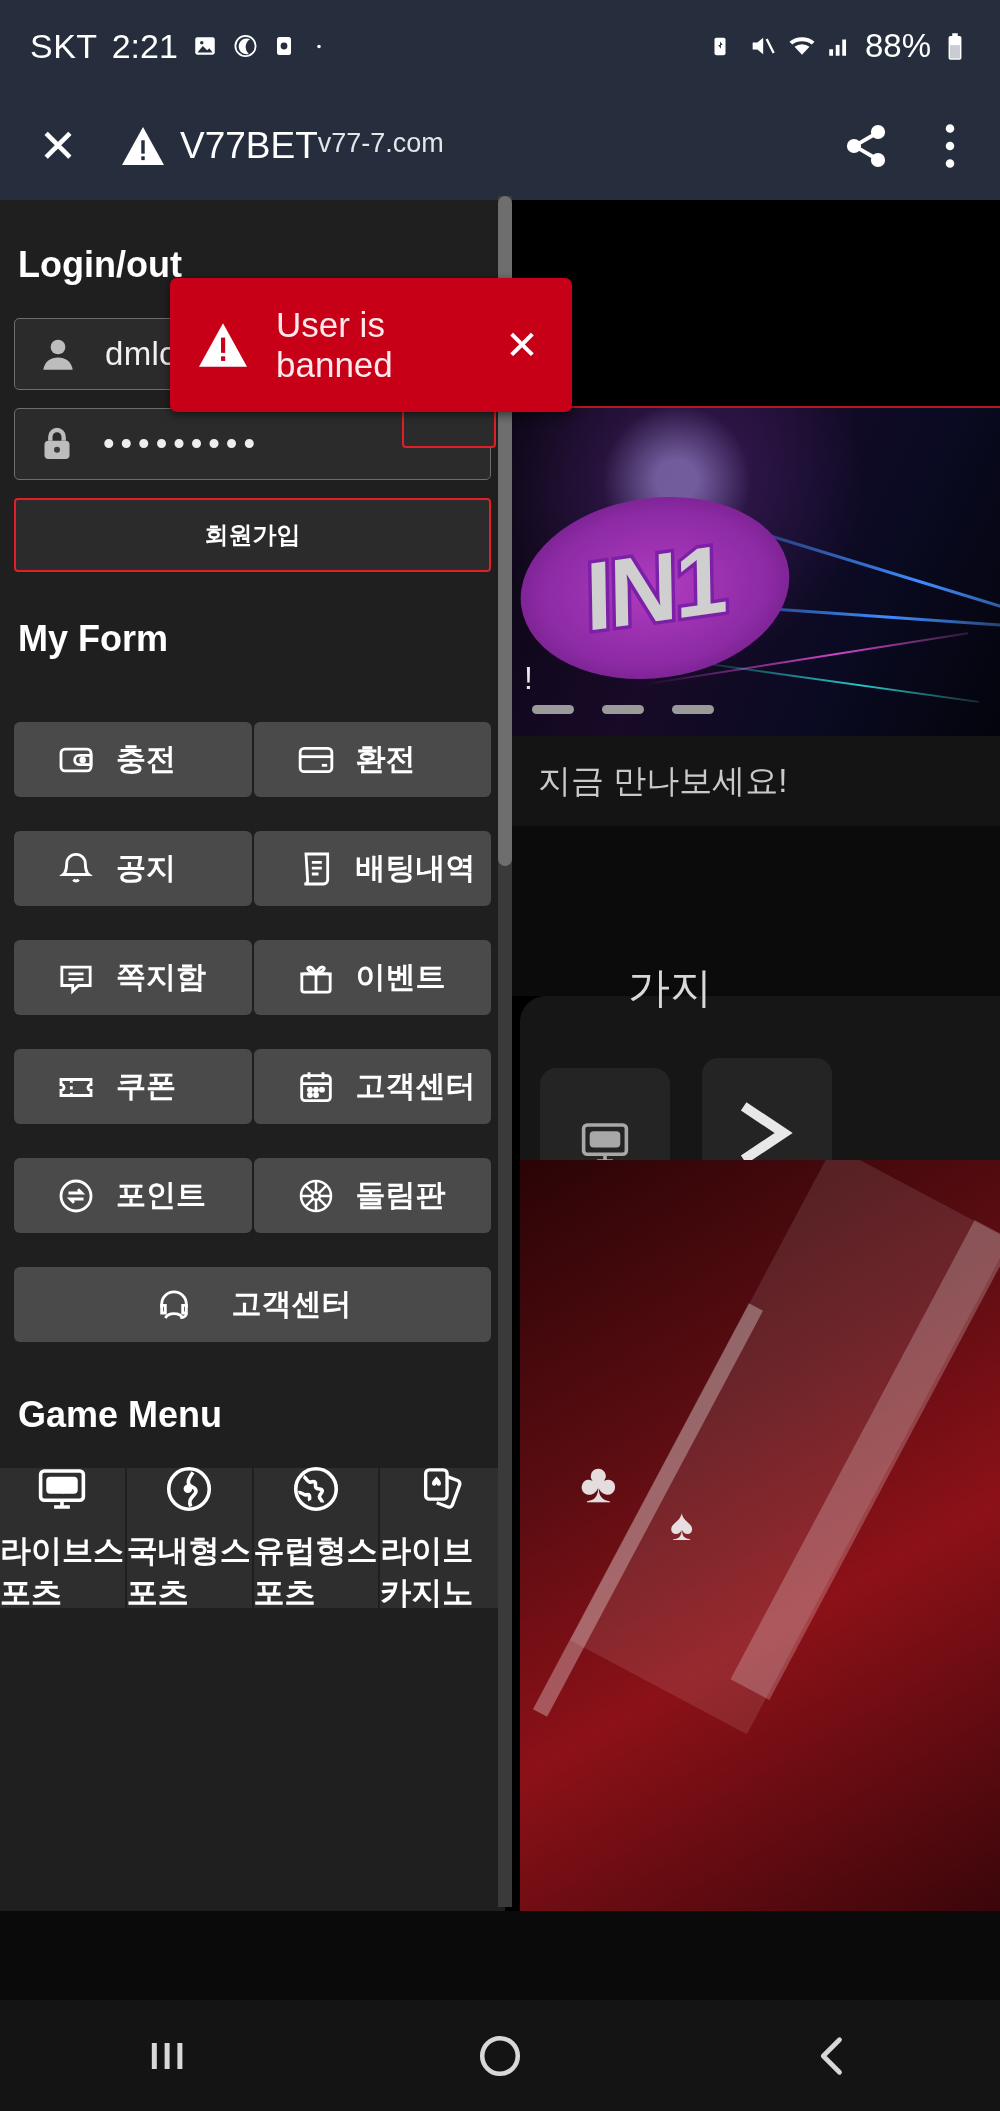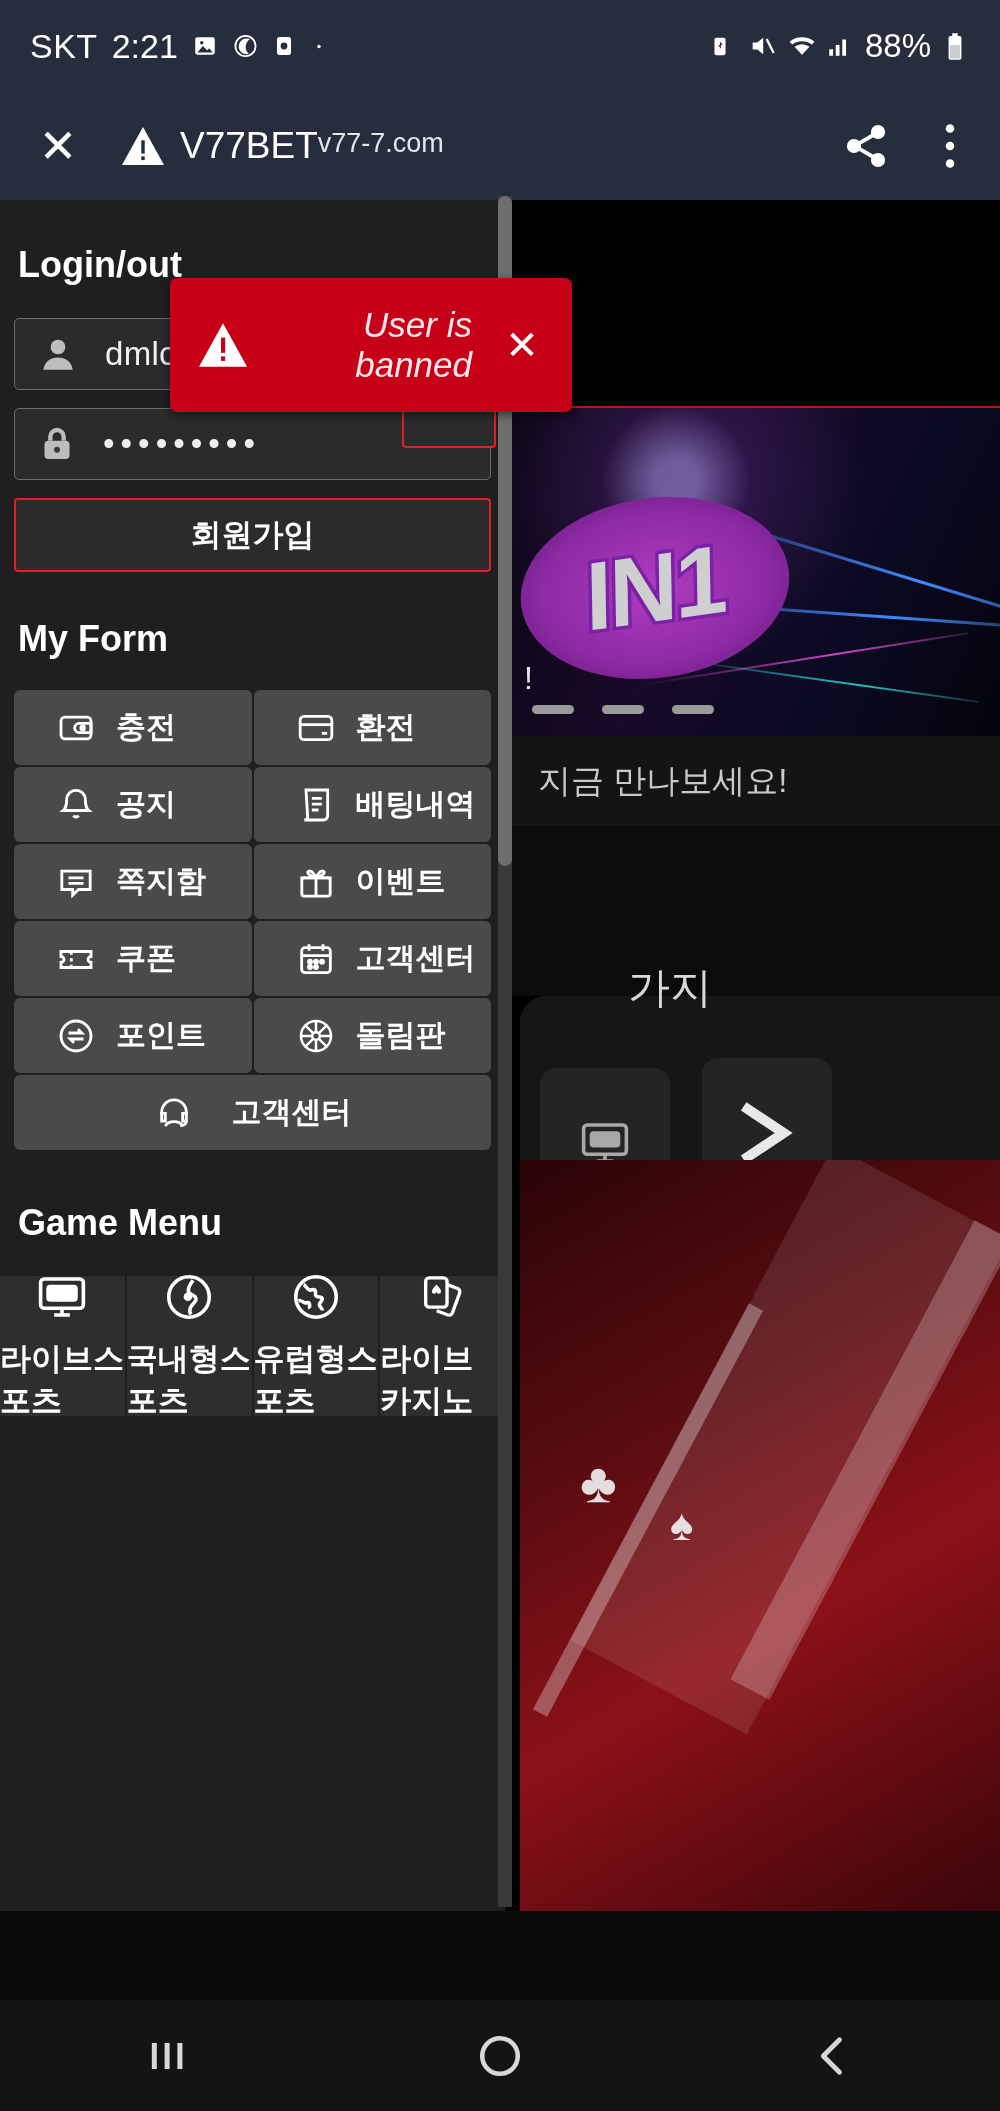--- a/index.html
+++ b/index.html
@@ -109,28 +109,28 @@
   .field .dots-pw { color: #eee; font-size: 33px; letter-spacing: 6px; }
   .loginbtn {
     position: absolute; top: 307px; left: 402px; width: 94px; height: 141px;
     border: 2px solid #e01f26; border-radius: 4px; background: #2b2b2b;
     display: flex; align-items: center; justify-content: center;
     color: #fff; font-size: 30px; font-weight: bold;
   }
   .signupbtn {
     margin: 18px 14px 0 14px; height: 74px; border: 2px solid #e01f26; border-radius: 4px;
     background: #2b2b2b; display: flex; align-items: center; justify-content: center;
-    color: #fff; font-size: 31px; font-weight: bold;
+    color: #fff; font-size: 24px; font-weight: bold;
   }
 
   .grid2 { display: grid; grid-template-columns: 1fr 1fr; gap: 2px; margin: 0 14px; }
   .gitem {
     height: 75px; background: #4a4a4a; border-radius: 6px;
     display: flex; align-items: center; gap: 20px; padding-left: 42px;
-    color: #fff; font-size: 30px; font-weight: bold;
+    color: #fff; font-size: 30px; font-weight: bold; margin-top: 32px;
   }
   .gitem.wide { grid-column: 1 / 3; justify-content: center; padding-left: 0; }
 
   .gmgrid { display: grid; grid-template-columns: 1fr 1fr 1fr 1fr; gap: 2px; margin: 0; }
   .gmitem {
     height: 140px; background: #2e2e2e;
     display: flex; flex-direction: column; align-items: center; justify-content: center; gap: 14px;
     color: #fff; font-size: 31px; font-weight: bold;
   }
 
@@ -140,21 +140,21 @@
     background: #141414; display: flex; align-items: center; justify-content: space-around;
     color: #d8d8d8;
   }
 
   
   .toast {
     position: absolute; top: 278px; left: 170px; width: 402px; height: 134px;
     background: #c70017; border-radius: 7px; display: flex; align-items: center;
     padding: 0 26px; gap: 26px; z-index: 30; box-shadow: 0 3px 10px rgba(0,0,0,.5);
   }
-  .toast-msg { color: #ffe9ec; font-size: 35px; flex: 1; text-align: right; font-style: italic; }
+  .toast-msg { color: #ffe9ec; font-size: 35px; flex: 1; text-align: left; }
   .toast-x { color: #fff; font-size: 40px; font-weight: 300; width: 48px; text-align: center; }
 
   svg { display: block; }
 </style>
 </head>
 <body>
 
 <div id="screen">
 
   <div class="statusbar">

